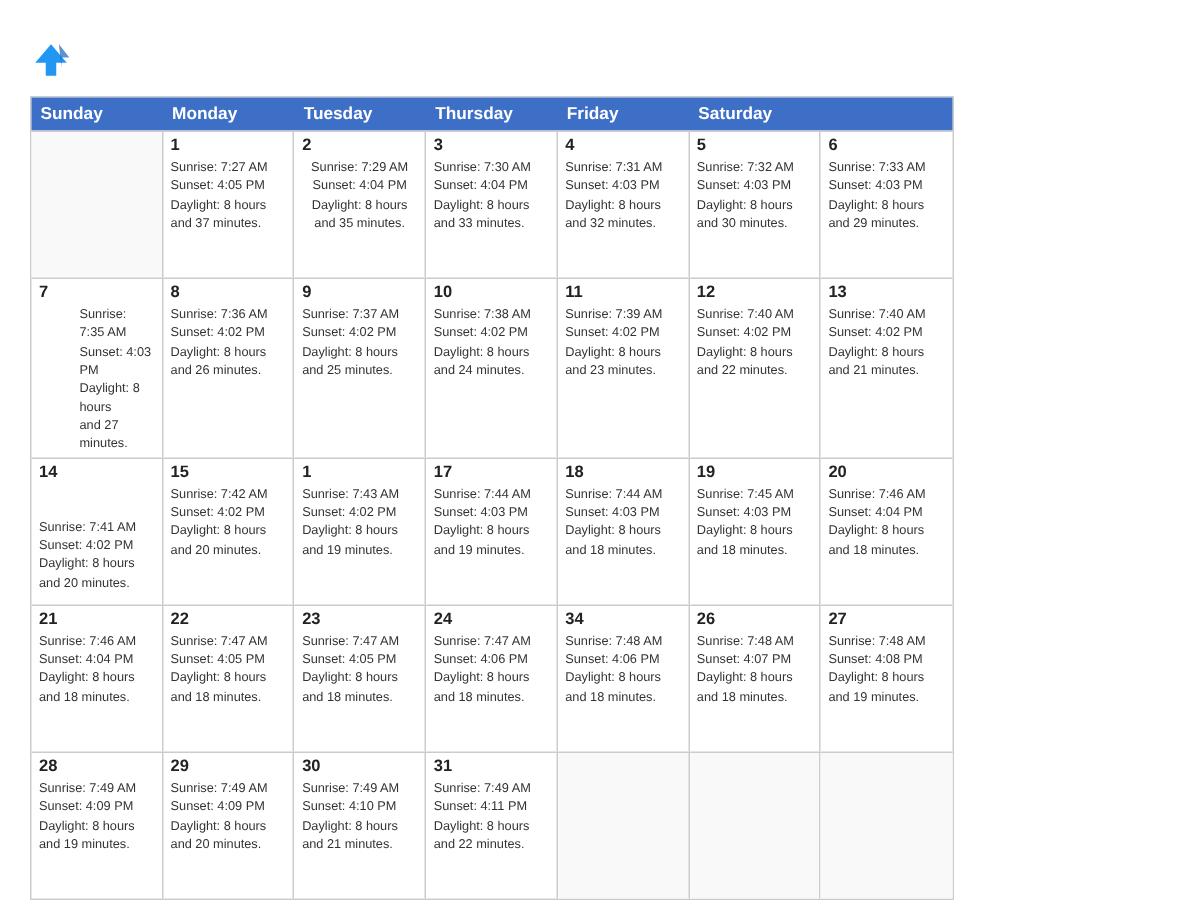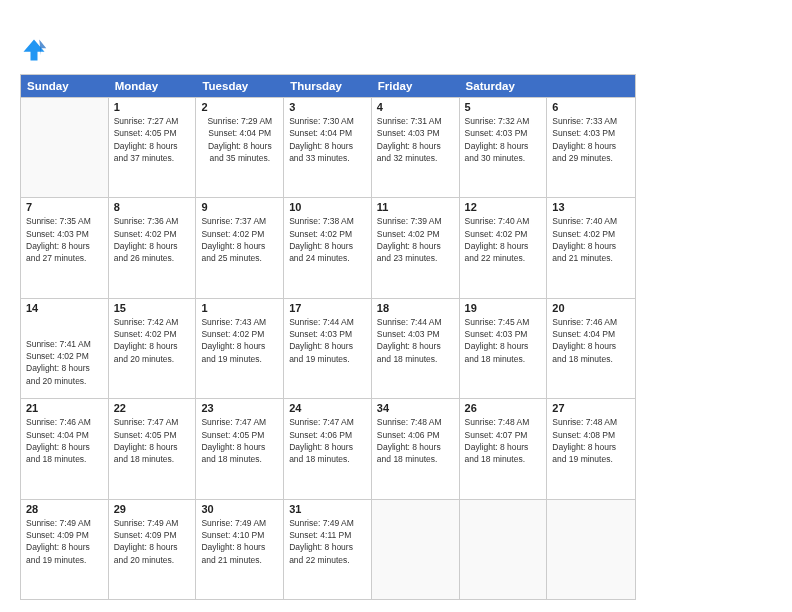--- a/index.html
+++ b/index.html
@@ -6,21 +6,21 @@
     body {
       font-family: Arial, sans-serif;
       background: #fff;
       width: 792px;
       height: 612px;
       overflow: hidden;
     }
     .page {
       width: 656px;
       height: 612px;
-      padding: 36px 20px 12px 20px;
+      padding: 26px 20px 12px 20px;
       display: flex;
       flex-direction: column;
     }
     .header {
       display: flex;
       justify-content: space-between;
       align-items: flex-start;
       margin-bottom: 10px;
     }
     .logo {
@@ -176,21 +176,21 @@
             <div class="day-number">6</div>
             <div class="day-info" style="white-space: pre-line;">Sunrise: 7:33 AM
 Sunset: 4:03 PM
 Daylight: 8 hours
 and 29 minutes.</div>
           </div>
         </div>
         <div class="cal-row">
           <div class="cal-cell">
             <div class="day-number">7</div>
-            <div class="day-info" style="white-space: pre-line;">Sunrise: 7:35 AM
+            <div class="day-info" style="white-space: pre-line; margin-left: 27px;">Sunrise: 7:35 AM
 Sunset: 4:03 PM
 Daylight: 8 hours
 and 27 minutes.</div>
           </div>
           <div class="cal-cell">
             <div class="day-number">8</div>
             <div class="day-info" style="white-space: pre-line;">Sunrise: 7:36 AM
 Sunset: 4:02 PM
 Daylight: 8 hours
 and 26 minutes.</div>

